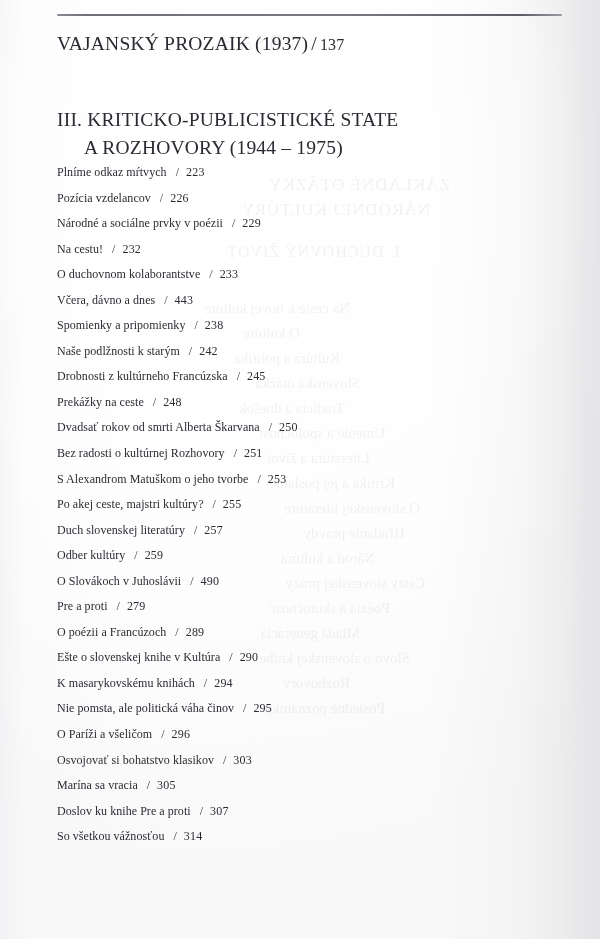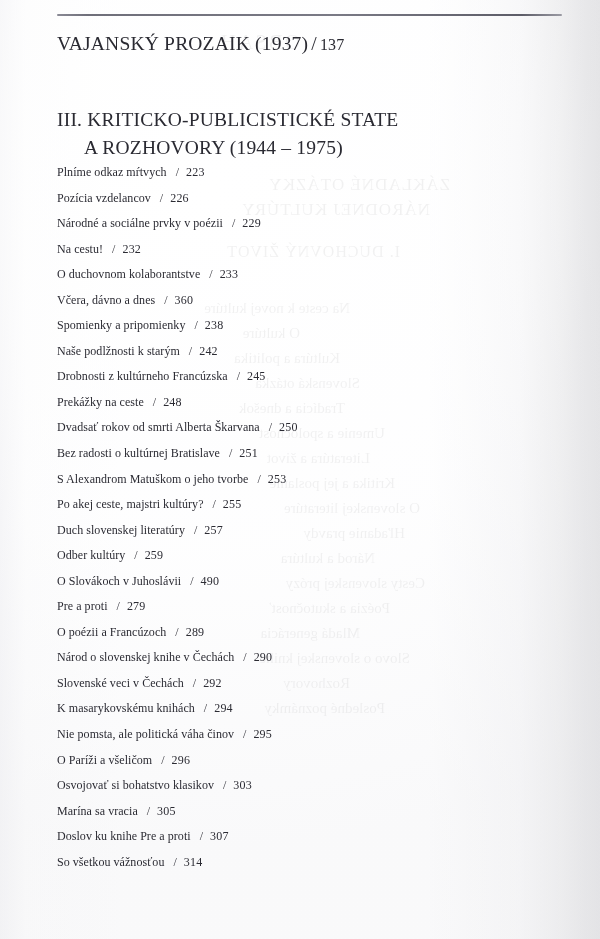--- a/index.html
+++ b/index.html
@@ -165,36 +165,35 @@
     <span class="line1">III. KRITICKO-PUBLICISTICKÉ STATE</span>
     <span class="line2">A ROZHOVORY (1944 – 1975)</span>
   </div>
 
   <ul class="toc-list">
       <li class="toc-item"><span class="title">Plníme odkaz mŕtvych</span><span class="slash">/</span><span class="page-no">223</span></li>
       <li class="toc-item"><span class="title">Pozícia vzdelancov</span><span class="slash">/</span><span class="page-no">226</span></li>
       <li class="toc-item"><span class="title">Národné a sociálne prvky v poézii</span><span class="slash">/</span><span class="page-no">229</span></li>
       <li class="toc-item"><span class="title">Na cestu!</span><span class="slash">/</span><span class="page-no">232</span></li>
       <li class="toc-item"><span class="title">O duchovnom kolaborantstve</span><span class="slash">/</span><span class="page-no">233</span></li>
-      <li class="toc-item"><span class="title">Včera, dávno a dnes</span><span class="slash">/</span><span class="page-no">360</span></li>
+      <li class="toc-item"><span class="title">Včera, dávno a dnes</span><span class="slash">/</span><span class="page-no">443</span></li>
       <li class="toc-item"><span class="title">Spomienky a pripomienky</span><span class="slash">/</span><span class="page-no">238</span></li>
       <li class="toc-item"><span class="title">Naše podlžnosti k starým</span><span class="slash">/</span><span class="page-no">242</span></li>
       <li class="toc-item"><span class="title">Drobnosti z kultúrneho Francúzska</span><span class="slash">/</span><span class="page-no">245</span></li>
       <li class="toc-item"><span class="title">Prekážky na ceste</span><span class="slash">/</span><span class="page-no">248</span></li>
       <li class="toc-item"><span class="title">Dvadsať rokov od smrti Alberta Škarvana</span><span class="slash">/</span><span class="page-no">250</span></li>
-      <li class="toc-item"><span class="title">Bez radosti o kultúrnej Bratislave</span><span class="slash">/</span><span class="page-no">251</span></li>
+      <li class="toc-item"><span class="title">Bez radosti o kultúrnej Rozhovory</span><span class="slash">/</span><span class="page-no">251</span></li>
       <li class="toc-item"><span class="title">S Alexandrom Matuškom o jeho tvorbe</span><span class="slash">/</span><span class="page-no">253</span></li>
       <li class="toc-item"><span class="title">Po akej ceste, majstri kultúry?</span><span class="slash">/</span><span class="page-no">255</span></li>
       <li class="toc-item"><span class="title">Duch slovenskej literatúry</span><span class="slash">/</span><span class="page-no">257</span></li>
       <li class="toc-item"><span class="title">Odber kultúry</span><span class="slash">/</span><span class="page-no">259</span></li>
       <li class="toc-item"><span class="title">O Slovákoch v Juhoslávii</span><span class="slash">/</span><span class="page-no">490</span></li>
       <li class="toc-item"><span class="title">Pre a proti</span><span class="slash">/</span><span class="page-no">279</span></li>
       <li class="toc-item"><span class="title">O poézii a Francúzoch</span><span class="slash">/</span><span class="page-no">289</span></li>
-      <li class="toc-item"><span class="title">Národ o slovenskej knihe v Čechách</span><span class="slash">/</span><span class="page-no">290</span></li>
-      <li class="toc-item"><span class="title">Slovenské veci v Čechách</span><span class="slash">/</span><span class="page-no">292</span></li>
+      <li class="toc-item"><span class="title">Ešte o slovenskej knihe v Kultúra</span><span class="slash">/</span><span class="page-no">290</span></li>
       <li class="toc-item"><span class="title">K masarykovskému knihách</span><span class="slash">/</span><span class="page-no">294</span></li>
       <li class="toc-item"><span class="title">Nie pomsta, ale politická váha činov</span><span class="slash">/</span><span class="page-no">295</span></li>
       <li class="toc-item"><span class="title">O Paríži a všeličom</span><span class="slash">/</span><span class="page-no">296</span></li>
       <li class="toc-item"><span class="title">Osvojovať si bohatstvo klasikov</span><span class="slash">/</span><span class="page-no">303</span></li>
       <li class="toc-item"><span class="title">Marína sa vracia</span><span class="slash">/</span><span class="page-no">305</span></li>
       <li class="toc-item"><span class="title">Doslov ku knihe Pre a proti</span><span class="slash">/</span><span class="page-no">307</span></li>
       <li class="toc-item"><span class="title">So všetkou vážnosťou</span><span class="slash">/</span><span class="page-no">314</span></li>
     </ul>
 
 </div>

